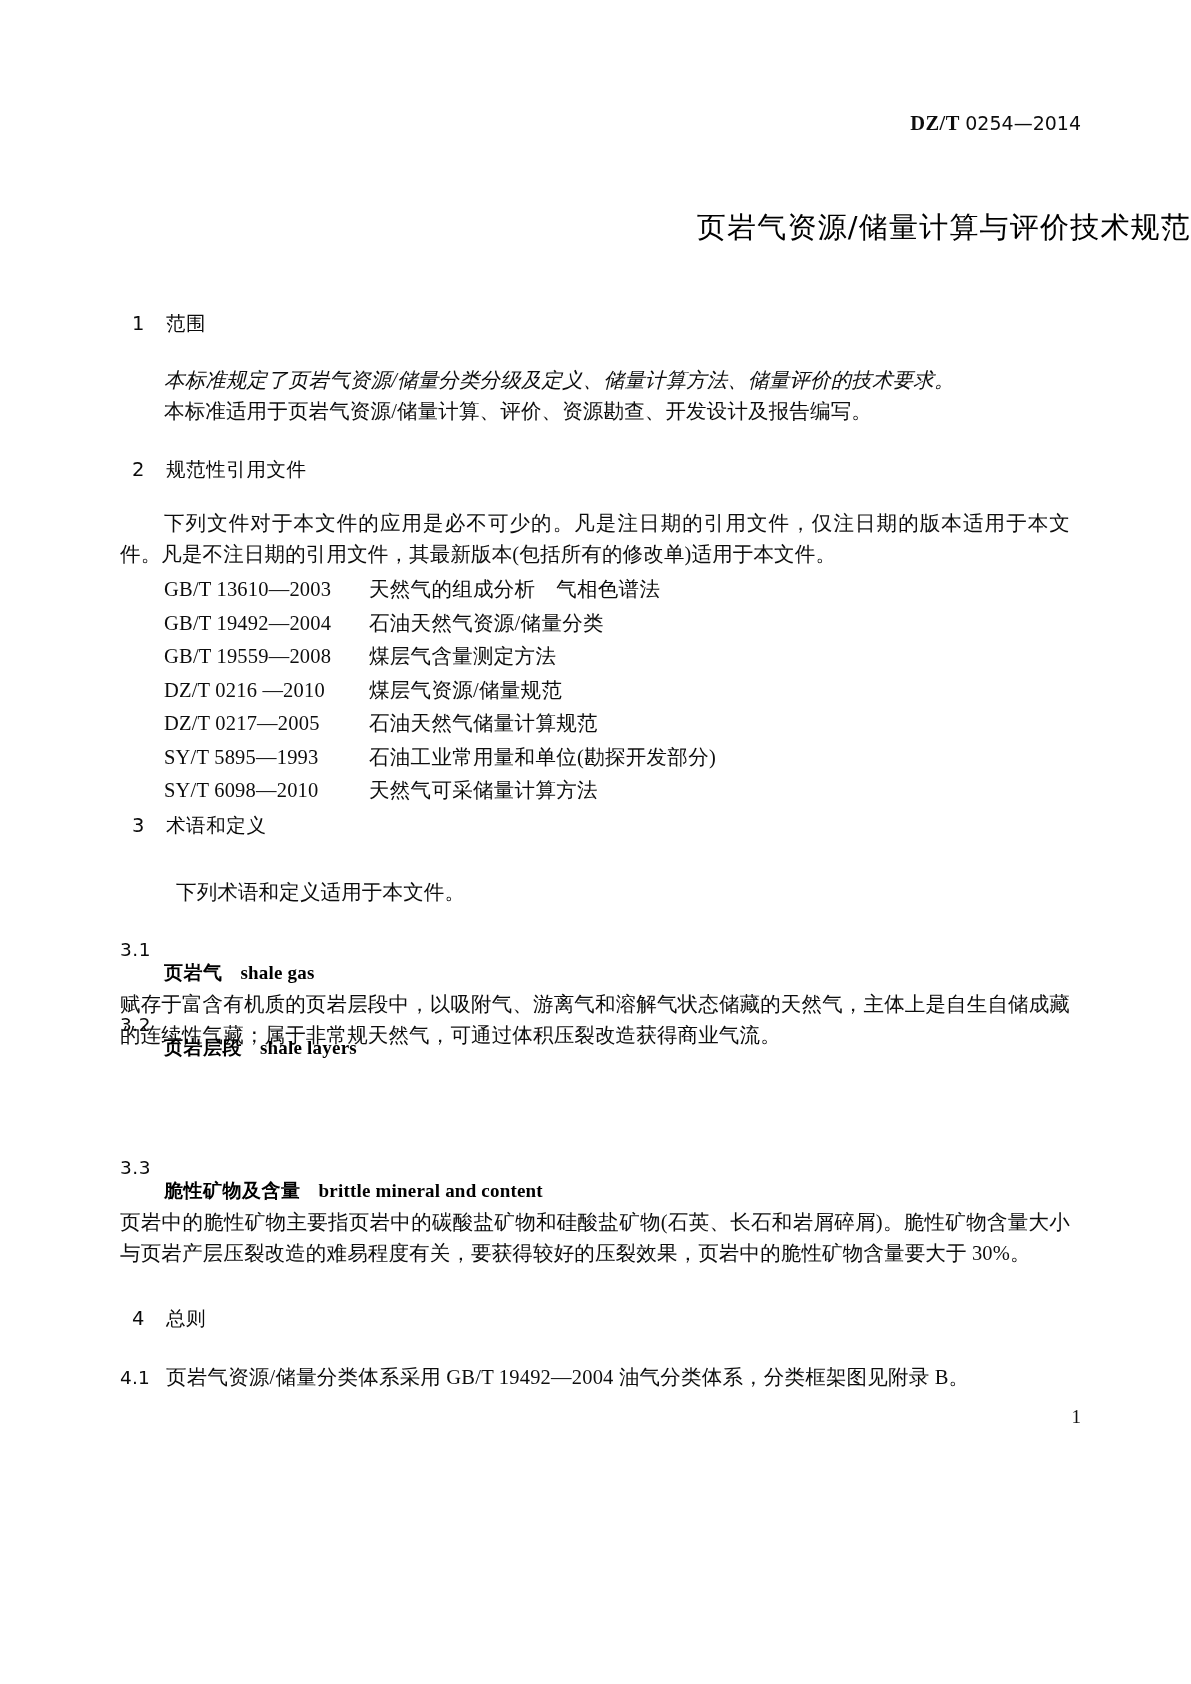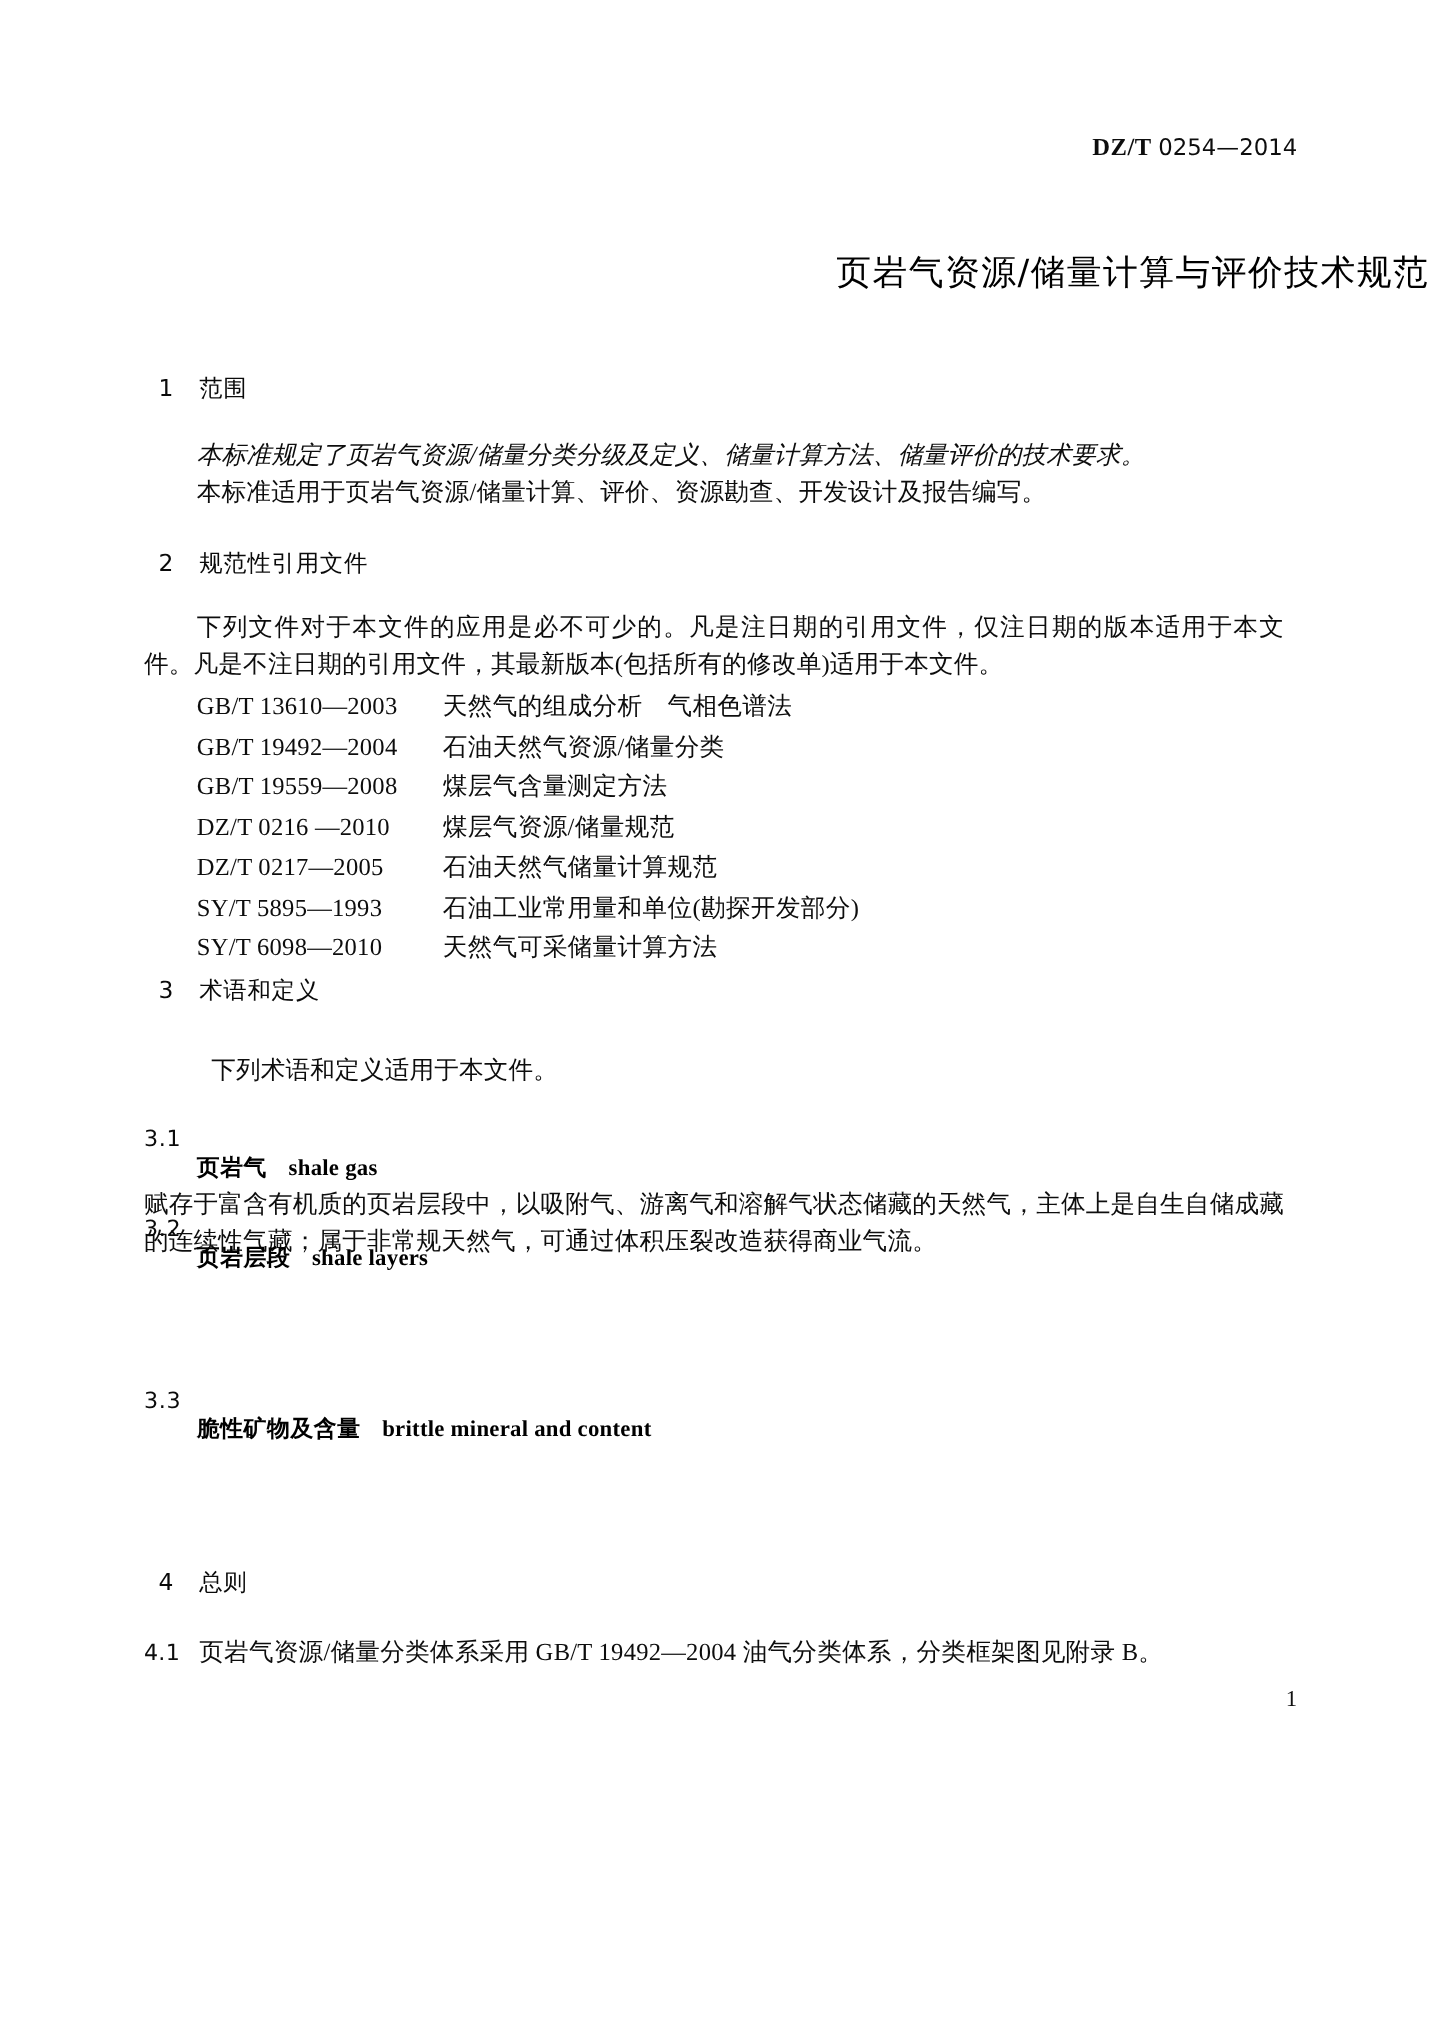--- a/index.html
+++ b/index.html
@@ -243,20 +243,21 @@
     <div class="term">
       <span>页岩层段</span><span class="gap"></span><span class="en">shale layers</span>
     </div>
   </div>
 
   <div class="blk" style="top:1157px;">
     <div class="sub-num">3.3</div>
     <div class="term">
       <span>脆性矿物及含量</span><span class="gap"></span><span class="en">brittle mineral and content</span>
     </div>
+    <p class="para noindent" style="margin:3px 0 0 0;">页岩中的脆性矿物主要指页岩中的碳酸盐矿物和硅酸盐矿物(石英、长石和岩屑碎屑)。脆性矿物含量大小与页岩产层压裂改造的难易程度有关，要获得较好的压裂效果，页岩中的脆性矿物含量要大于 30%。</p>
   </div>
 
   <div class="blk" style="top:1305px;">
     <div class="sec-head">
       <span class="num">4</span><span>总则</span>
     </div>
   </div>
 
   <div class="blk" style="top:1362px;">
     <div class="clause-line">

